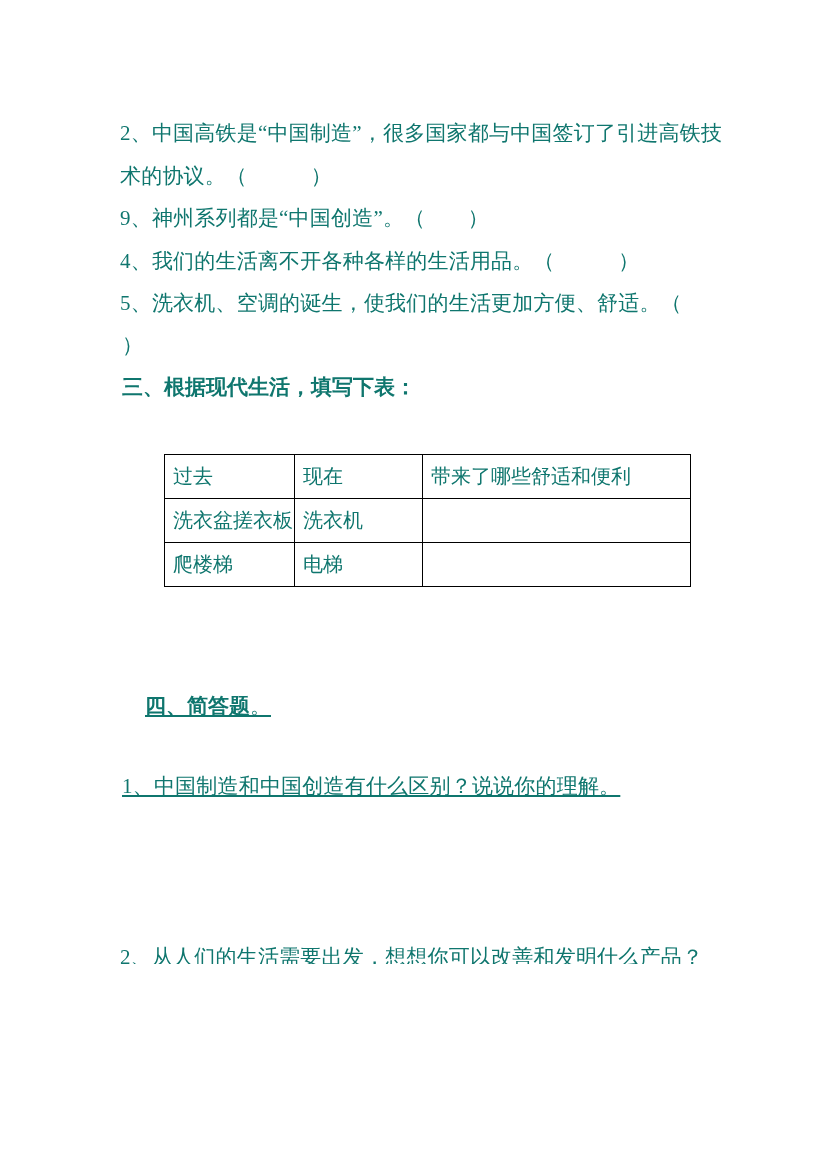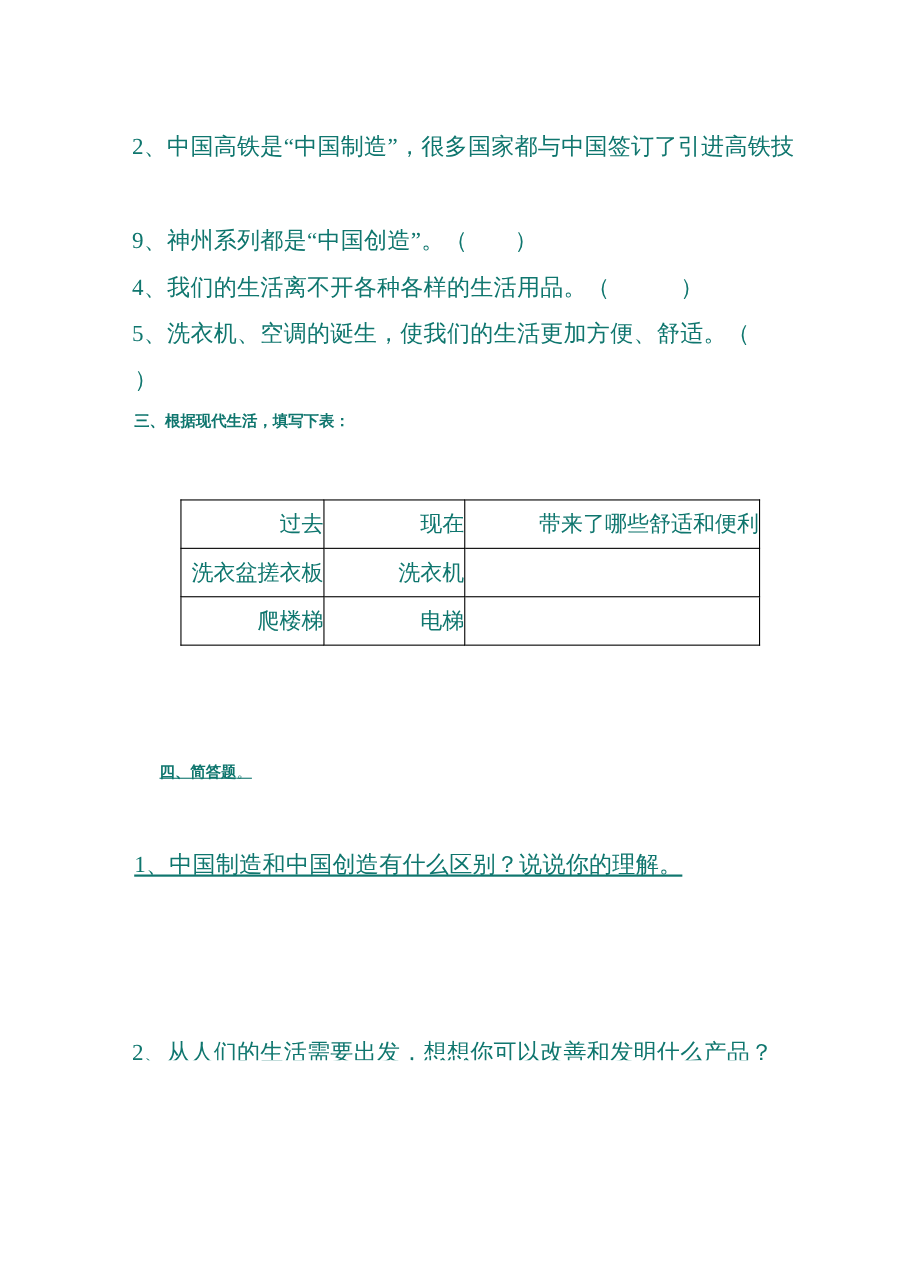--- a/index.html
+++ b/index.html
@@ -18,21 +18,21 @@
   }
   .line {
     position: absolute;
     font-size: 21px;
     line-height: 1.2;
     white-space: nowrap;
     letter-spacing: 0.2px;
   }
   .heading {
     position: absolute;
-    font-size: 14px;
+    font-size: 21px;
     line-height: 1.2;
     font-weight: 700;
     font-family: "DejaVu Sans", "Liberation Sans", sans-serif;
     white-space: nowrap;
   }
   .heading .suffix {
     font-weight: 400;
     font-family: "Liberation Serif", "DejaVu Serif", serif;
   }
   table.fill-table {
@@ -40,37 +40,38 @@
     left: 164px;
     top: 454px;
     border-collapse: collapse;
     table-layout: fixed;
     font-size: 20px;
   }
   table.fill-table td, table.fill-table th {
     border: 1px solid #000000;
     height: 43px;
     padding: 0 0 0 8px;
-    text-align: right;
+    text-align: left;
     vertical-align: middle;
     font-weight: 400;
     white-space: nowrap;
     overflow: hidden;
   }
   .col-past   { width: 130px; }
   .col-now    { width: 128px; }
   .col-benefit{ width: 268px; }
 </style>
 </head>
 <body>
 
 <div class="page">
 
   <div class="line" style="left:120px; top:121px;">2、中国高铁是“中国制造”，很多国家都与中国签订了引进高铁技</div>
 
+  <div class="line" style="left:120px; top:164px;">术的协议。（　　　）</div>
 
   <div class="line" style="left:120px; top:206px;">9、神州系列都是“中国创造”。（　　）</div>
 
   <div class="line" style="left:120px; top:249px;">4、我们的生活离不开各种各样的生活用品。（　　　）</div>
 
   <div class="line" style="left:120px; top:291px;">5、洗衣机、空调的诞生，使我们的生活更加方便、舒适。（</div>
 
   <div class="line" style="left:122px; top:333px;">）</div>
 
   <div class="heading" style="left:122px; top:375px;">三、根据现代生活，填写下表：</div>

